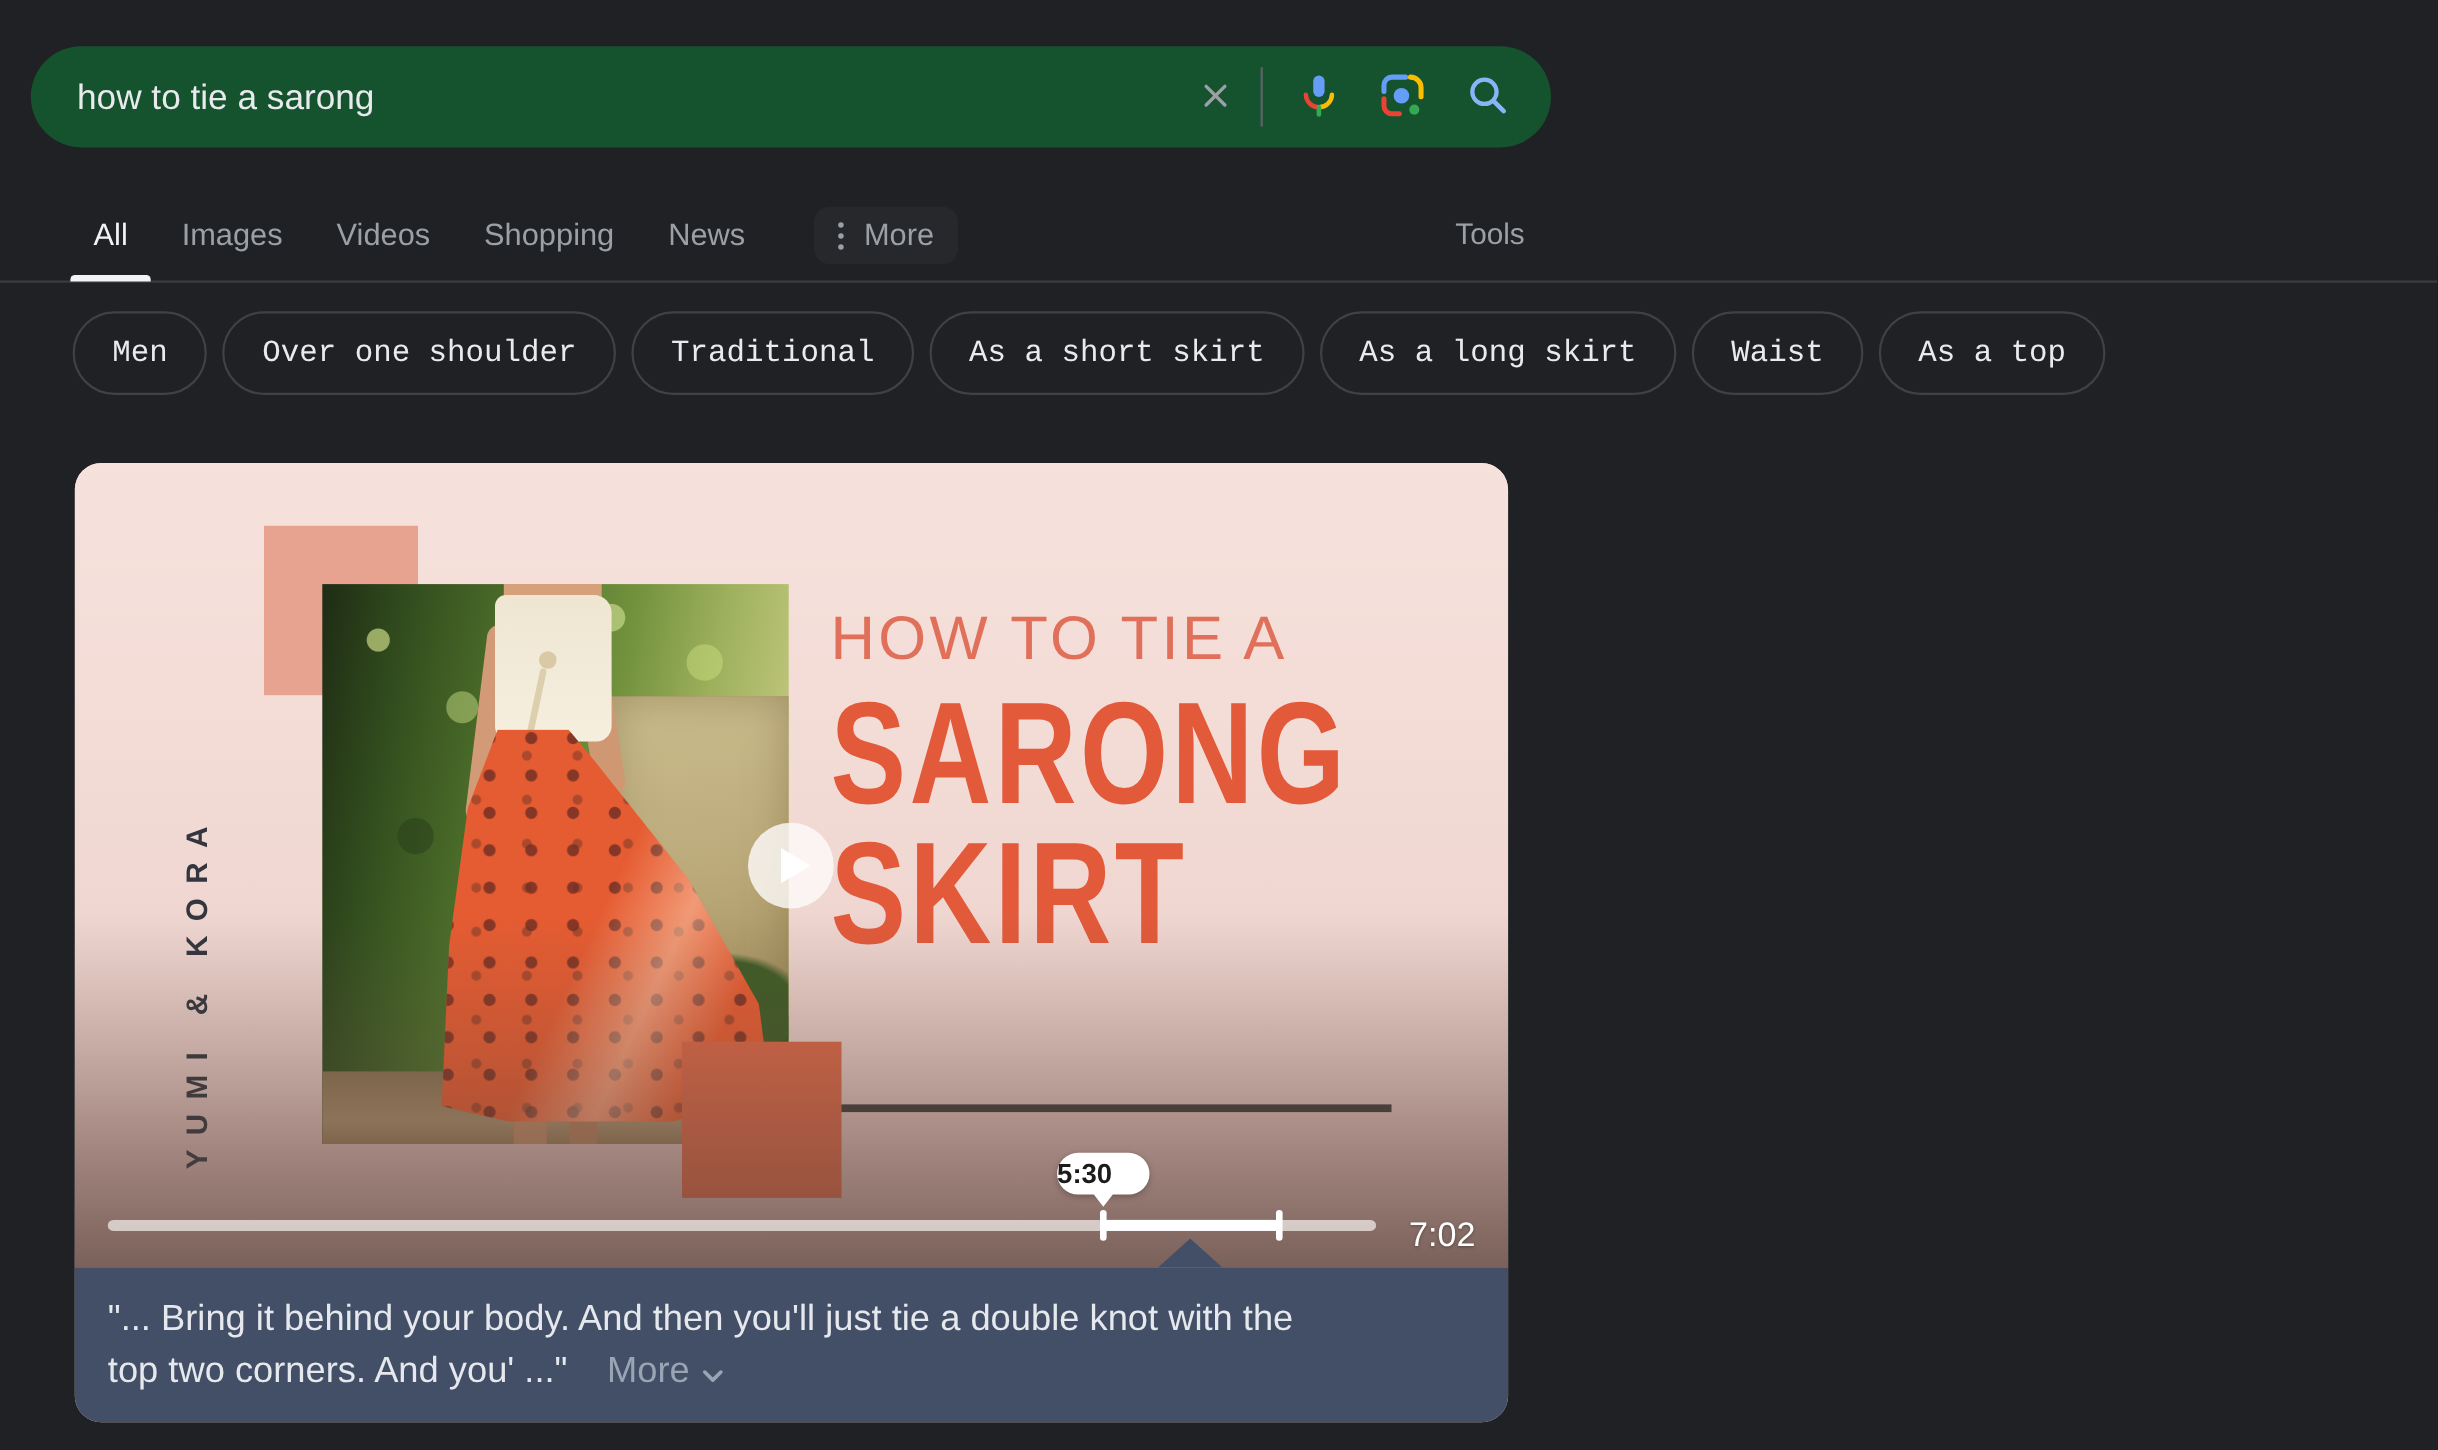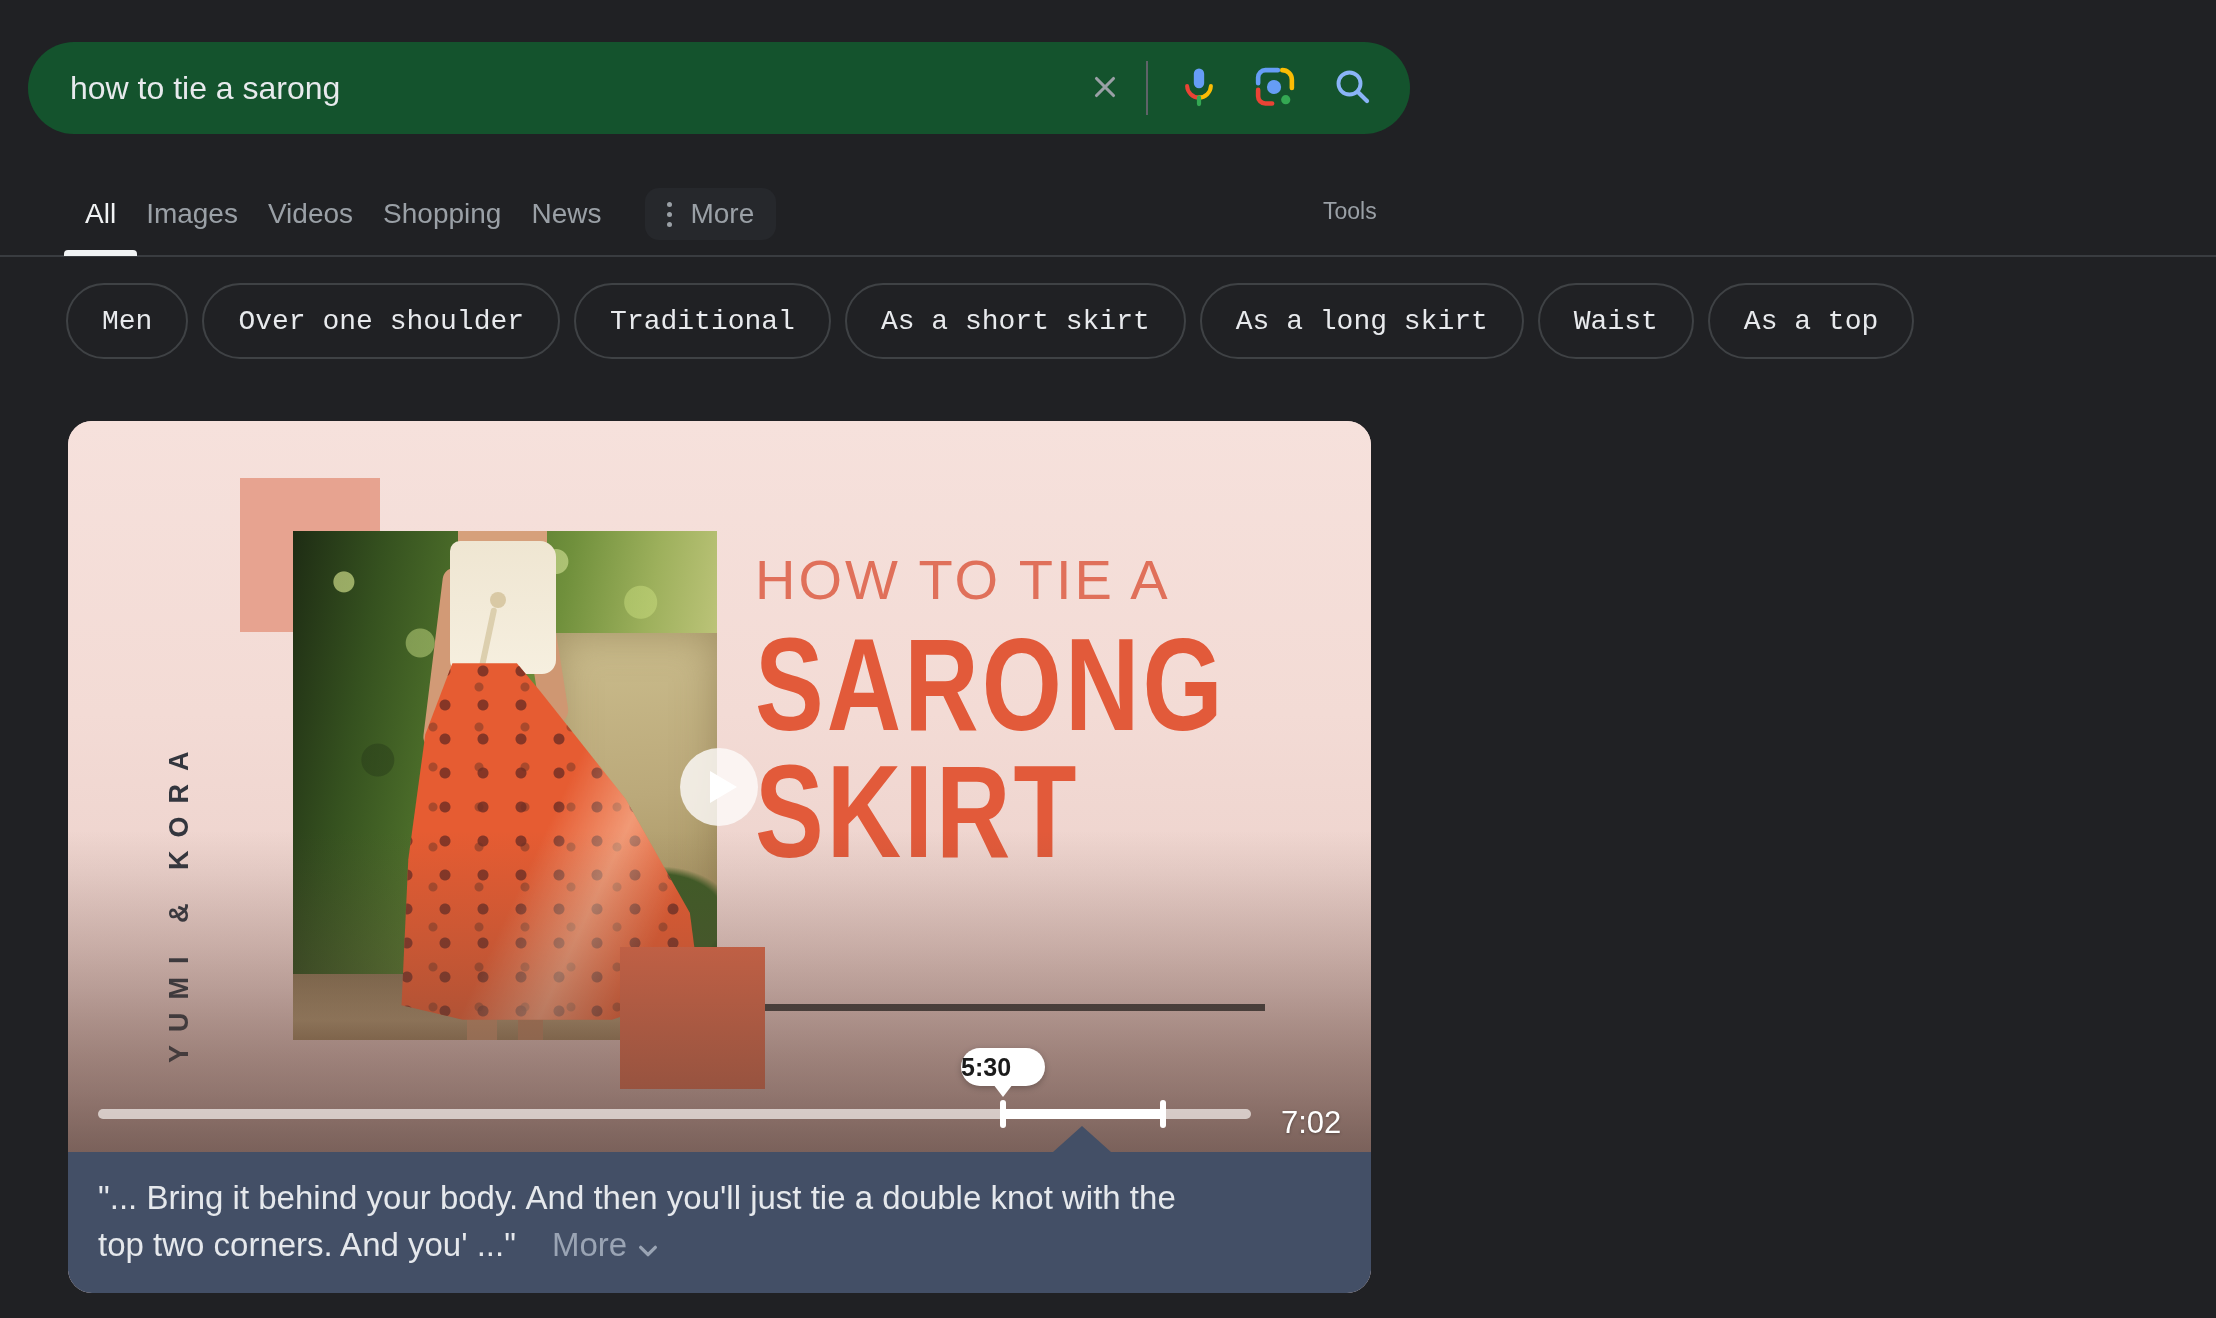--- a/index.html
+++ b/index.html
@@ -13,28 +13,28 @@
   .query { margin-left:42px; font-size:32px; color:#e8eaed; flex:1 1 auto; white-space:nowrap; }
   .sb-controls { display:flex; align-items:center; margin-left:auto; padding-right:36px; }
   .icon-btn { background:none; border:none; cursor:pointer; display:flex; align-items:center; justify-content:center; padding:0; }
   .sb-clear { margin-right:24px; }
   .sb-vdiv { width:2px; height:54px; background:#5f6368; margin-right:28px; }
   .sb-mic { margin-right:30px; }
   .sb-lens { margin-right:34px; }
 
   
   .tabsrow { position:absolute; left:0; top:182px; width:2216px; height:75px; border-bottom:2px solid #393c40; }
-  .tabs-inner { position:absolute; left:85px; top:0; height:74px; display:flex; gap:30px; align-items:flex-start; padding-top:16px; font-size:28px; color:#9aa0a6; }
+  .tabs-inner { position:absolute; left:85px; top:0; height:74px; display:flex; gap:49px; align-items:flex-start; padding-top:16px; font-size:28px; color:#9aa0a6; }
   .tab { position:relative; height:58px; cursor:pointer; white-space:nowrap; }
   .tab.active { color:#f1f3f4; }
   .tab.active::after { content:""; position:absolute; left:-21px; right:-21px; bottom:0; height:6px; background:#f1f3f4; border-radius:4px 4px 0 0; }
   .more-pill { display:flex; align-items:center; gap:18px; background:#26282c; border-radius:14px; padding:10px 22px; margin-left:14px; margin-top:-10px; cursor:pointer; white-space:nowrap; }
   .dots { display:inline-flex; flex-direction:column; gap:5px; }
   .dots i { width:5px; height:5px; border-radius:50%; background:#9aa0a6; }
-  .tools { position:absolute; left:1323px; top:16px; font-size:23px; color:#9aa0a6; cursor:pointer; }
+  .tools { position:absolute; left:1323px; top:16px; font-size:27px; color:#9aa0a6; cursor:pointer; }
 
   
   .chips { position:absolute; left:66px; top:283px; display:flex; gap:14px; }
   .chip { height:76px; padding:0 34px; border:2px solid #3f4245; border-radius:38px;
     background:transparent; color:#e8eaed; font-size:28px; display:flex; align-items:center;
     font-family:Liberation Mono, monospace; cursor:pointer; white-space:nowrap; }
 
   
   .video-card { position:absolute; left:68px; top:421px; width:1303px; height:872px;
     border-radius:24px; overflow:hidden; background:#f3dcd7; }

